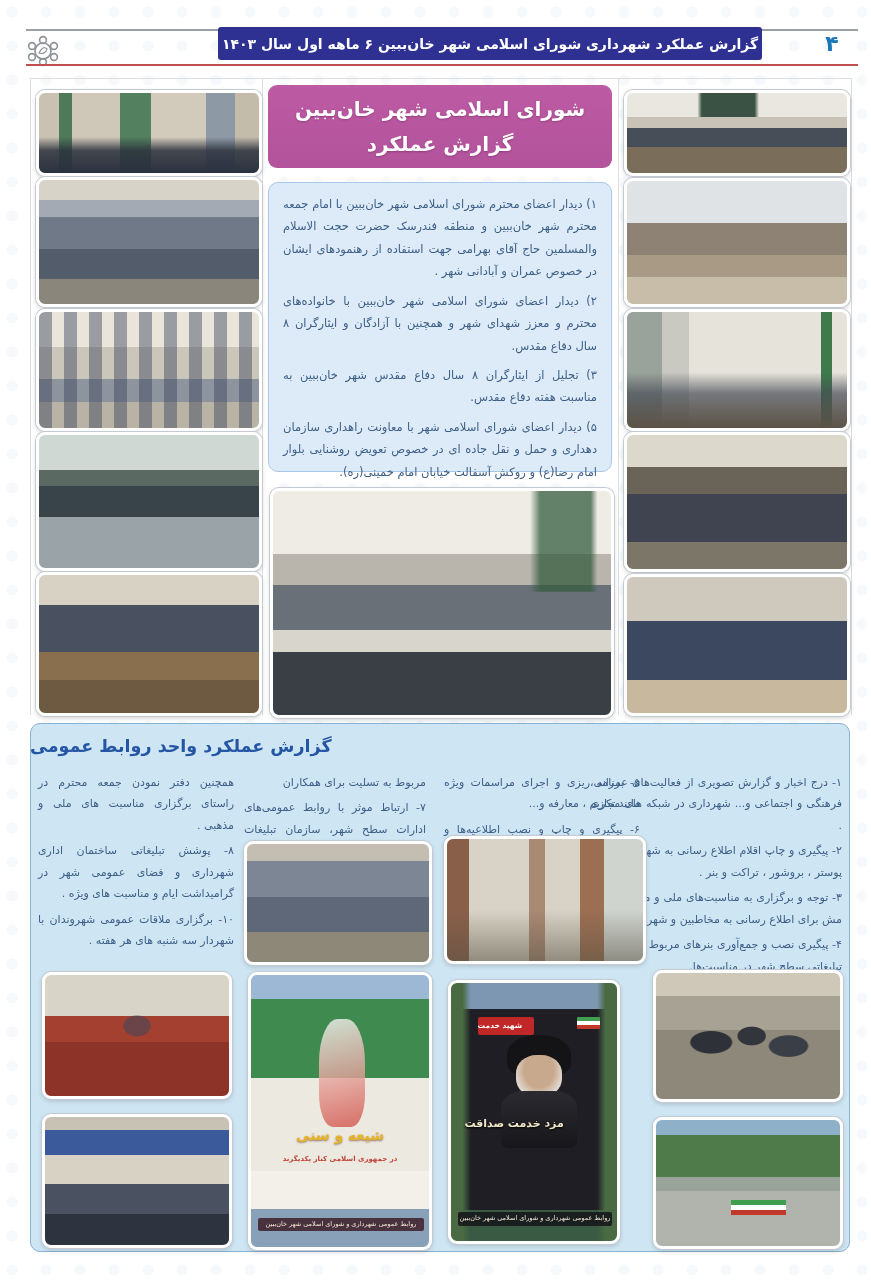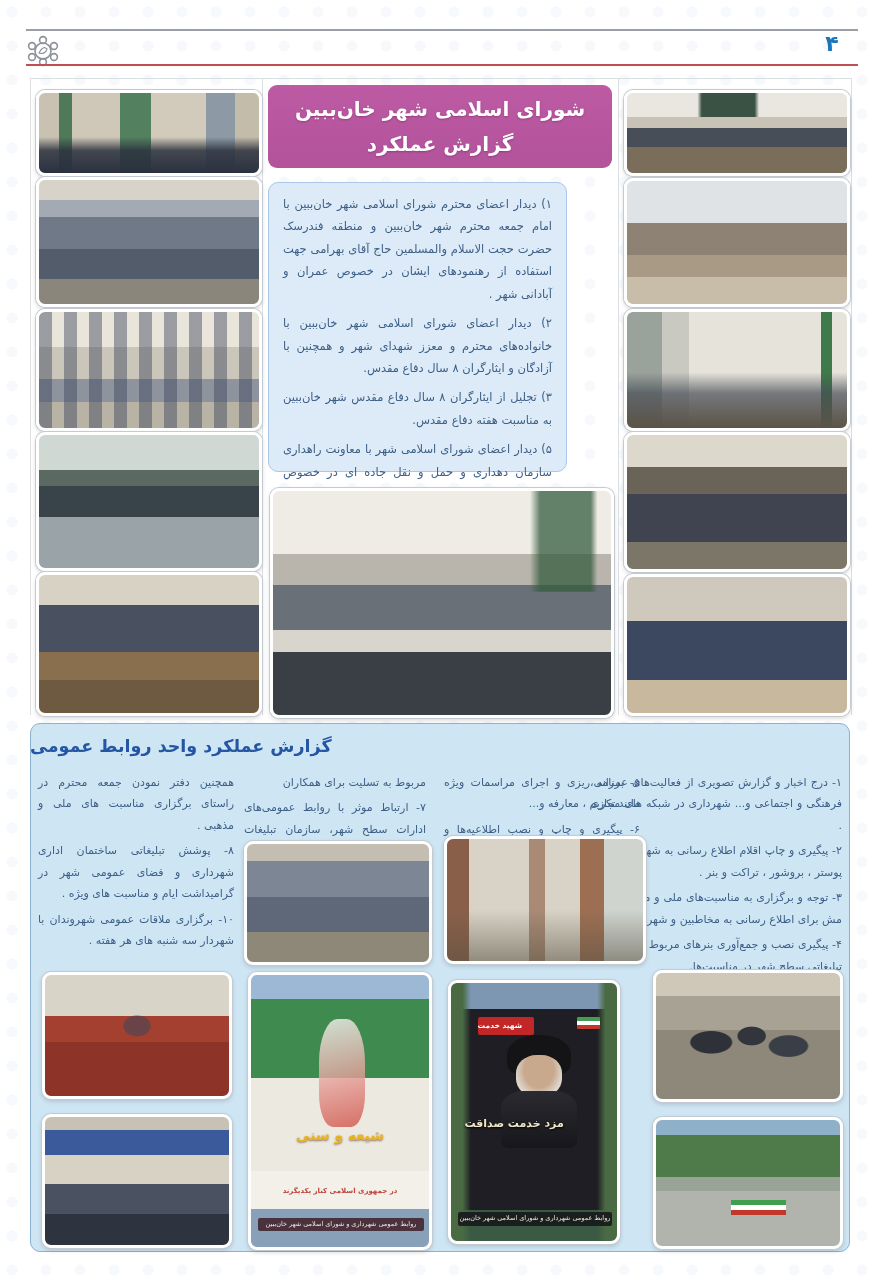--- a/index.html
+++ b/index.html
@@ -33,21 +33,21 @@
     color:#1a75bb;font-size:22px;font-weight:bold;text-align:center;line-height:32px;
   }
   #council-title{
     position:absolute;left:268px;top:85px;width:344px;height:83px;
     background:linear-gradient(180deg,#bd5aa4,#b2539b);border-radius:9px;
     color:#ffffff;font-weight:bold;font-size:20px;line-height:1.75;
     display:flex;flex-direction:column;align-items:center;justify-content:center;
     text-shadow:0 1px 2px rgba(90,20,70,.35);
   }
   #council-text{
-    position:absolute;left:268px;top:182px;width:299px;height:290px;
+    position:absolute;left:268px;top:182px;width:344px;height:290px;
     background:#dcebf7;border:1px solid #a9c7e6;border-radius:10px;
     box-sizing:border-box;padding:10px 14px;
     color:#3d5f87;font-size:11.5px;line-height:1.95;text-align:justify;
   }
   #council-text p{margin:0 0 7px 0;}
   #pr-panel{
     position:absolute;left:30px;top:723px;width:820px;height:529px;
     background:#cee5f3;border:1px solid #8ab2d2;border-radius:10px;
     box-sizing:border-box;
   }
@@ -78,20 +78,23 @@
       <circle cx="18" cy="18" r="8"></circle>
       <circle cx="18" cy="7" r="3.4"></circle>
       <circle cx="29" cy="13" r="3.4"></circle>
       <circle cx="29" cy="24" r="3.4"></circle>
       <circle cx="18" cy="29" r="3.4"></circle>
       <circle cx="7" cy="24" r="3.4"></circle>
       <circle cx="7" cy="13" r="3.4"></circle>
       <path d="M14 20 q4 -8 8 -4 q-2 6 -8 4z" stroke-width="1.1"></path>
     </g>
   </svg>
+  <div id="header-bar">
+    <span>گزارش عملکرد شهرداری شورای اسلامی شهر خان‌ببین ۶ ماهه اول سال ۱۴۰۳</span>
+  </div>
   <div id="page-number">۴</div>
   <div class="hline" style="left:26px;top:64px;width:832px;background:#c0504d;"></div>
 
   <div class="hline" style="left:30px;top:78px;width:822px;height:1px;background:#dcdfe2;"></div>
   <div class="vline" style="left:30px;top:78px;height:637px;"></div>
   <div class="vline" style="left:262px;top:78px;height:637px;"></div>
   <div class="vline" style="left:618px;top:78px;height:637px;"></div>
   <div class="vline" style="left:851px;top:78px;height:637px;"></div>
 
   <div id="council-title">
@@ -168,21 +171,21 @@
       radial-gradient(ellipse at 50% 42%, rgba(60,70,95,.55) 0 10%, rgba(0,0,0,0) 11%),
       linear-gradient(180deg,#d9d4c8 0 34%,#a3402f 34% 55%,#8e3328 55% 100%);"></div>
   <div class="photo" style="left:42px;top:1114px;width:184px;height:128px;background:
       linear-gradient(180deg,#c8c2b4 0 10%,#3a5a9c 10% 30%,#d8d2c4 30% 52%,#4a5160 52% 76%,#2e3340 76% 100%),
       linear-gradient(90deg, rgba(0,0,0,0) 78%, rgba(60,110,70,.8) 80% 95%, rgba(0,0,0,0) 96%);"></div>
 
   <div class="photo" style="left:248px;top:972px;width:178px;height:272px;background:
       linear-gradient(180deg,#9cb8d4 0 9%,#3f8a4f 9% 38%,#ece9e0 38% 72%,#f2f0e8 72% 86%,#88a0b8 86% 100%);">
     <div class="abs" style="left:38%;top:16%;width:26%;height:40%;background:linear-gradient(165deg, rgba(255,255,255,.75), rgba(210,90,80,.85));border-radius:40% 40% 30% 30%;"></div>
     <div class="abs" style="left:6%;top:56%;width:88%;text-align:center;color:#e8b428;font-weight:bold;font-size:14px;text-shadow:0 1px 2px rgba(90,40,20,.6);">شیعه و سنی</div>
-    <div class="abs small-note" style="left:6%;top:66%;width:88%;text-align:center;color:#c04438;font-weight:bold;margin-top:32px;">در جمهوری اسلامی کنار یکدیگرند</div>
+    <div class="abs small-note" style="left:6%;top:66%;width:88%;text-align:center;color:#c04438;font-weight:bold;">در جمهوری اسلامی کنار یکدیگرند</div>
     <div class="banner-caption-strip">روابط عمومی شهرداری و شورای اسلامی شهر خان‌ببین</div>
   </div>
 
   <div class="photo" style="left:448px;top:980px;width:166px;height:258px;background:
       linear-gradient(90deg,#4a6a43 0 7%, rgba(0,0,0,0) 12% 88%, #4a6a43 93% 100%),
       linear-gradient(180deg,#7d97b3 0 10%,#1e1e24 10% 88%,#3a5a43 88% 100%);">
     <div class="abs" style="left:16%;top:13%;width:34%;height:7%;background:#c22727;border-radius:2px;color:#fff;font-size:7.5px;font-weight:bold;text-align:left;line-height:17px;">شهید خدمت</div>
     <div class="abs" style="left:76%;top:13%;width:14%;height:5%;background:linear-gradient(180deg,#3f9e4f 0 33%,#fff 33% 66%,#c0392b 66% 100%);border-radius:1px;"></div>
     <div class="abs" style="left:34%;top:20%;width:38%;height:16%;background:#141417;border-radius:48% 48% 30% 30%;"></div>
     <div class="abs" style="left:39%;top:28%;width:28%;height:16%;background:radial-gradient(ellipse at 50% 36%, #c9a astronomical 0, #c9a98e 46%, #ddd6cc 72%, #e6e1d8 100%);background:radial-gradient(ellipse at 50% 36%, #c9a98e 0 46%, #ddd6cc 72%, #e6e1d8 100%);border-radius:44%;"></div>

